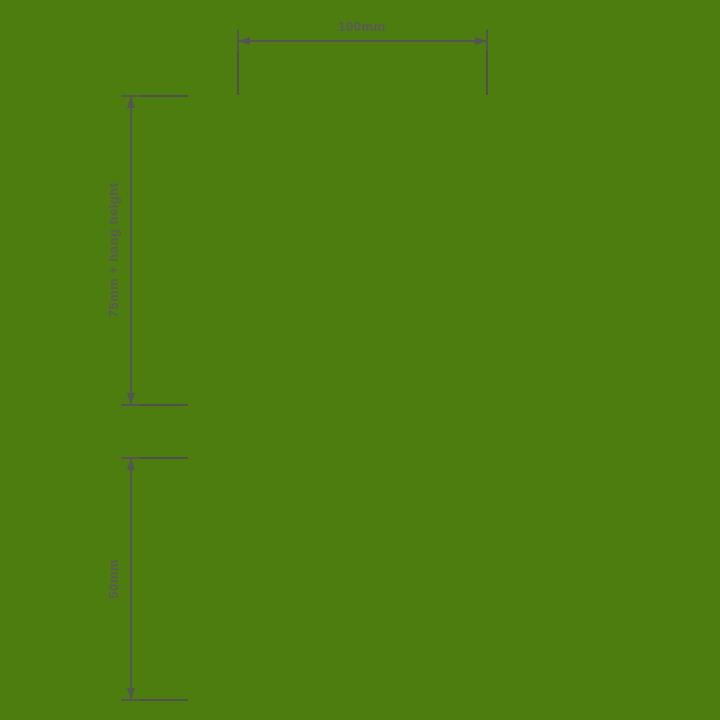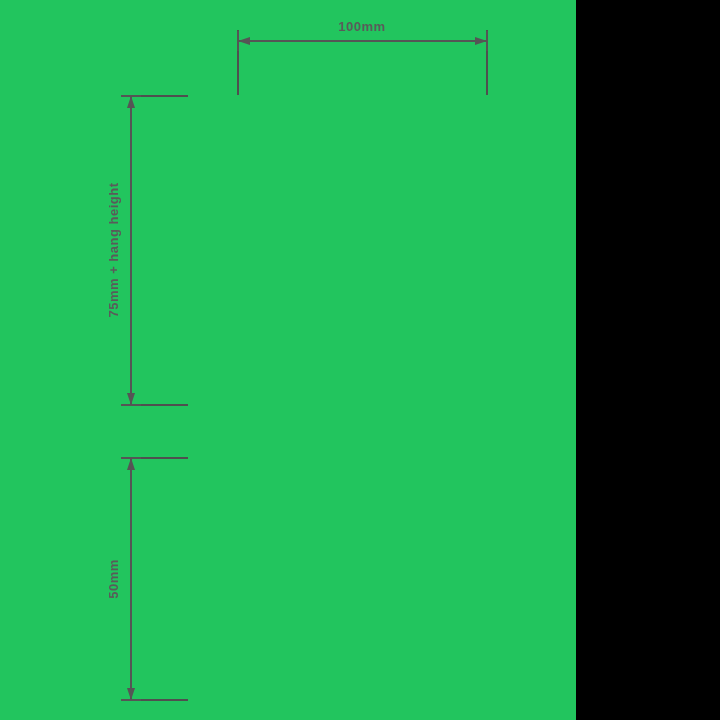--- a/index.html
+++ b/index.html
@@ -2,23 +2,23 @@
 <html><head>
 <meta charset="utf-8">
 <style>
   html, body {
     margin: 0;
     padding: 0;
     background: #000000;
   }
   #stage {
     position: relative;
-    width: 576px;
+    width: 720px;
     height: 720px;
-    background: #22c55e;
+    background: #4d7c0f;
     font-family: "Liberation Sans", sans-serif;
     overflow: hidden;
     text-decoration: underline;
   }
   svg.diagram {
     position: absolute;
     left: 0;
     top: 0;
     width: 720px;
     height: 720px;

